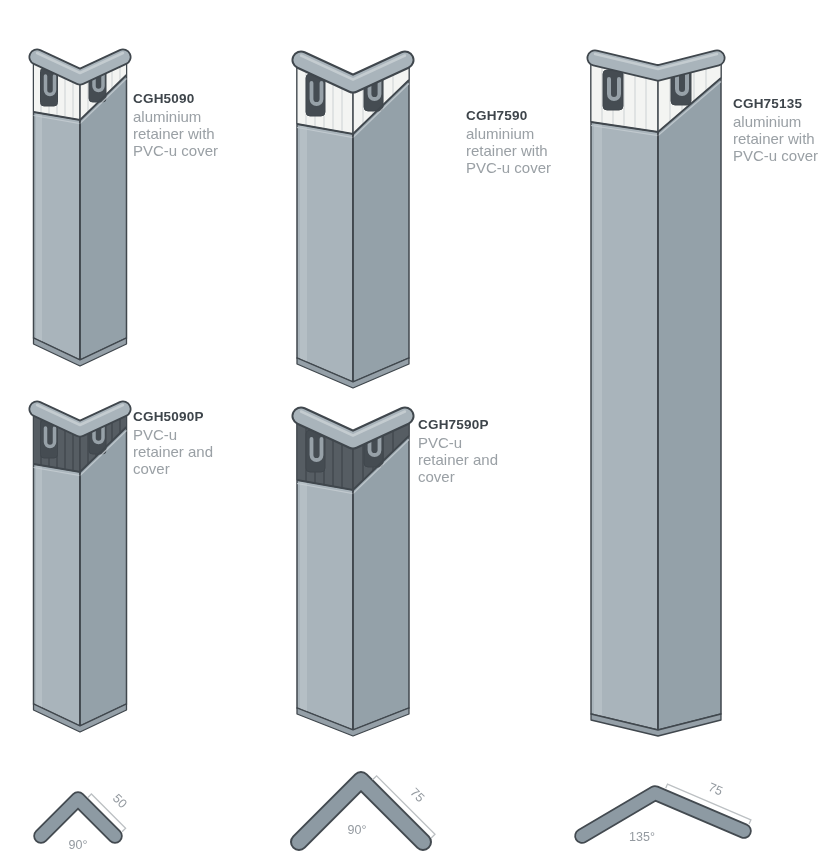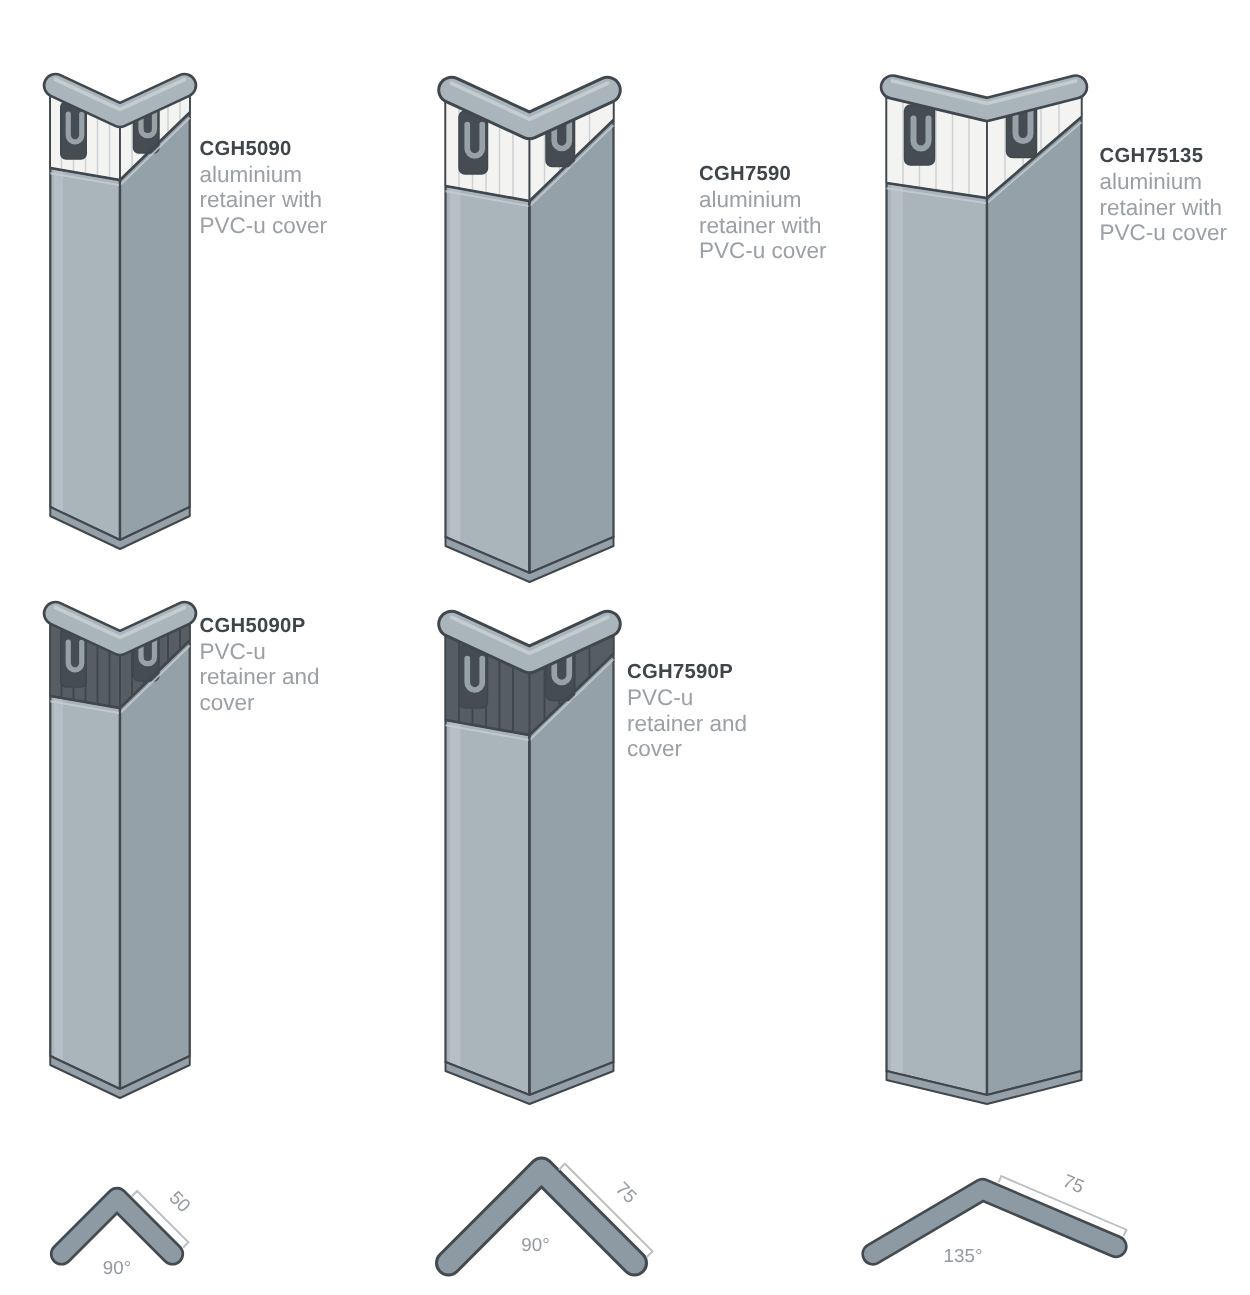--- a/index.html
+++ b/index.html
@@ -215,21 +215,21 @@
       <path class="edge" stroke-width="1.8" d="M6,86 L62,96 L118,42"></path>
       <path class="edge-hi" stroke-width="1.2" d="M6,89.5 L62,99.5 L118,45.5"></path>
       <path class="edge" stroke-width="1.4" d="M62,96 L62,336"></path>
     </g>
     <g>
       <path class="cap-out" stroke-width="19" d="M10,22 L62,46 L114,22"></path>
       <path class="cap-band" stroke-width="15" d="M10,22 L62,46 L114,22"></path>
       <path class="cap-hi" stroke-width="2.5" d="M10,17.5 L62,41.5 L114,17.5"></path>
     </g>
   </svg>
-  <div class="abs label" style="left:418px;top:439px;">
+  <div class="abs label" style="left:418px;top:416px;">
     <div class="code">CGH7590P</div>
     <div class="desc">PVC-u
 retainer and
 cover</div>
   </div>
 
   <svg class="abs" style="left:28px;top:770px;" width="135" height="92" viewBox="0 0 135 92">
     <g>
       <path class="chev-out" stroke-width="15.5" d="M13,66 L50,29 L87,66"></path>
       <path class="chev-band" stroke-width="12" d="M13,66 L50,29 L87,66"></path>

